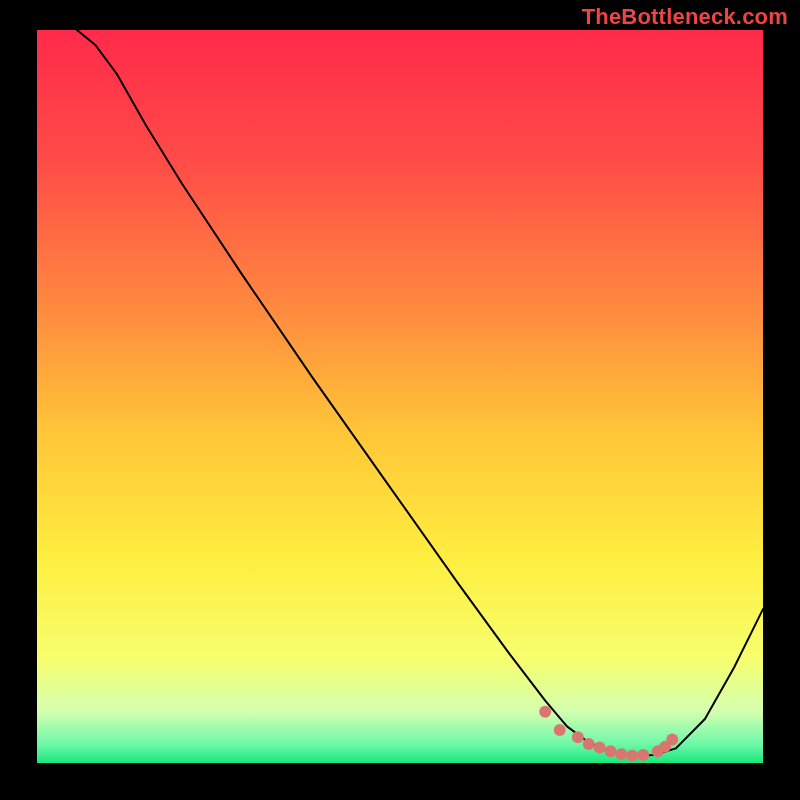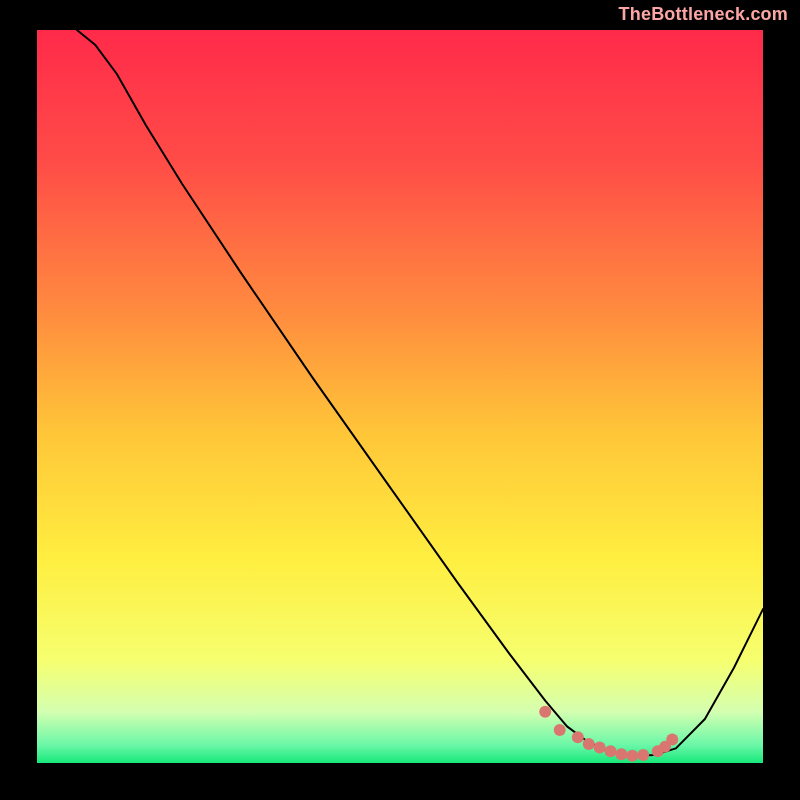--- a/index.html
+++ b/index.html
@@ -13,23 +13,23 @@
   .chart-container {
     position: relative;
     width: 800px;
     height: 800px;
   }
   .watermark {
     position: absolute;
     top: 4px;
     right: 12px;
     font-family: Arial, Helvetica, sans-serif;
-    font-size: 18px;
+    font-size: 22px;
     font-weight: bold;
-    color: #fca5a5;
+    color: #ef4444;
     letter-spacing: 0.2px;
     z-index: 20;
   }
   svg.plot {
     position: absolute;
     left: 0;
     top: 0;
     width: 800px;
     height: 800px;
   }

